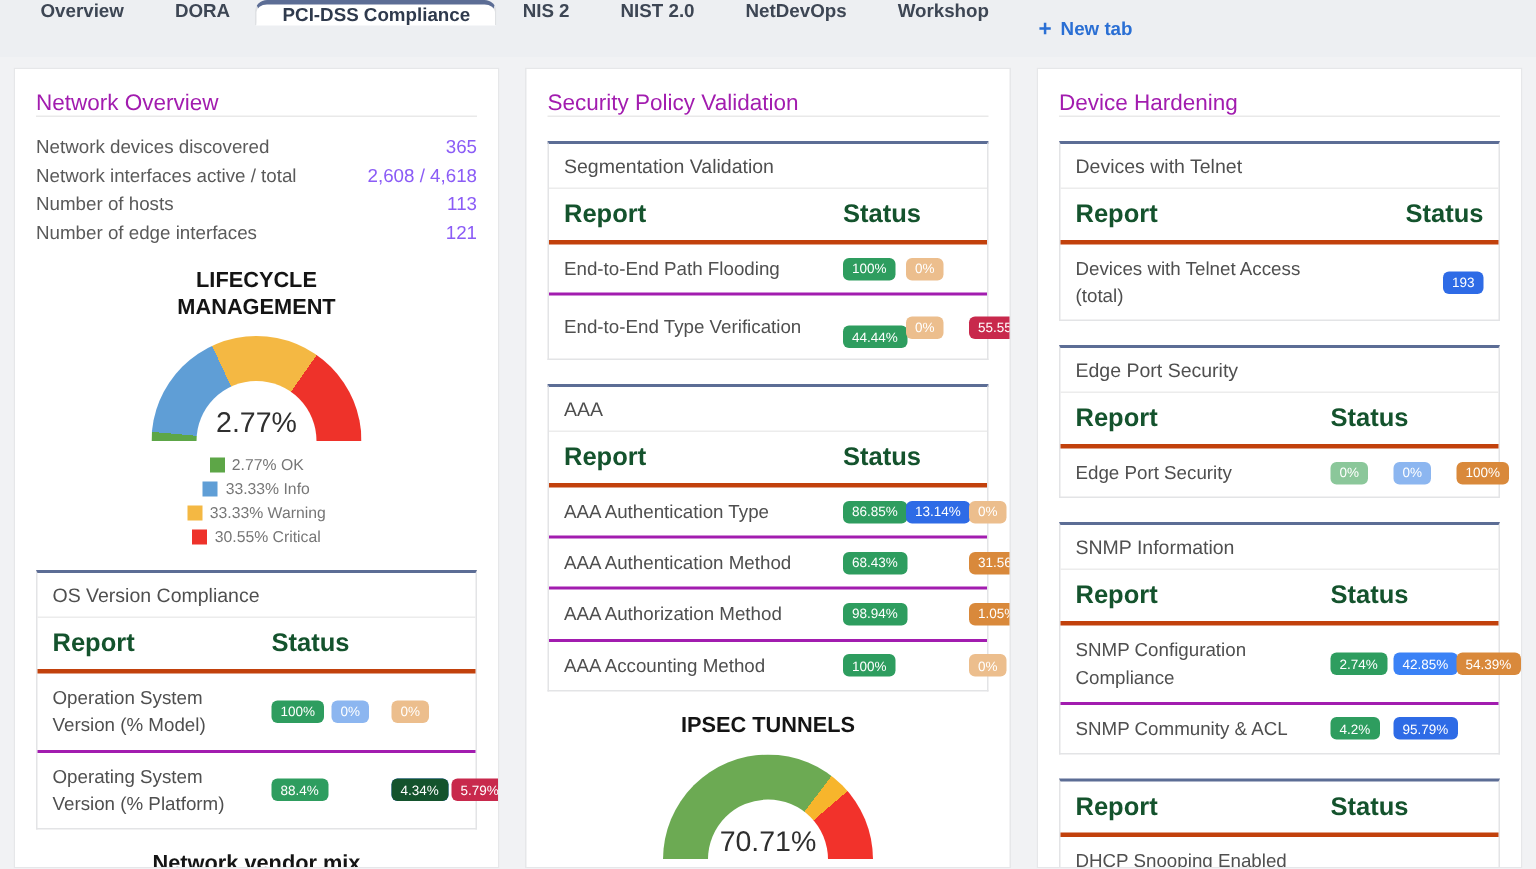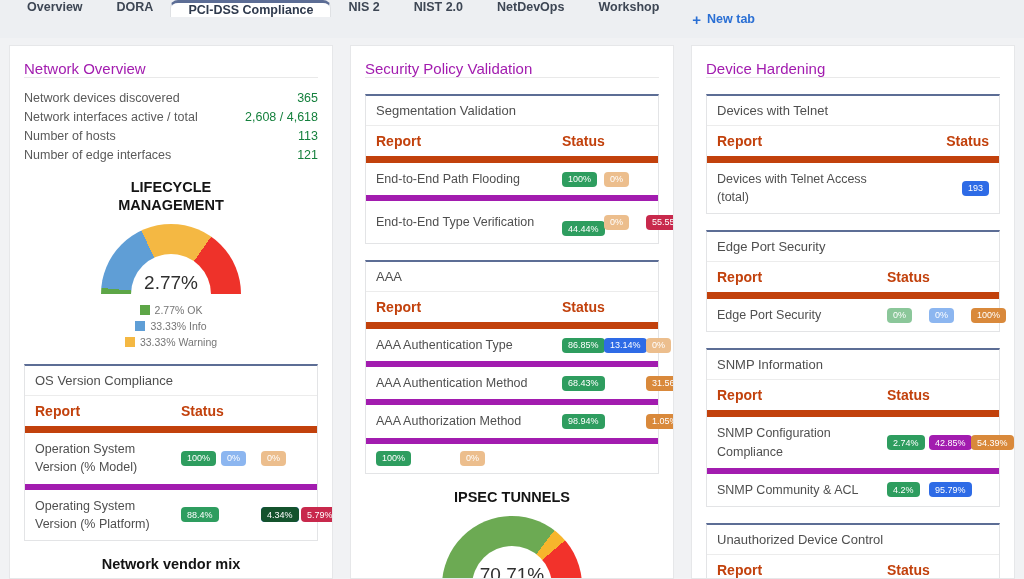--- a/index.html
+++ b/index.html
@@ -21,41 +21,41 @@
   .newtab .plus { font-size:15px; line-height:1; }
   
   .main { display:flex; gap:17px; padding:7px 9px 0 9px; height:541px; }
   .col { flex:1 1 0; background:#fff; border:1px solid #e6e7e9; padding:12px 14px; overflow:hidden; }
   .panel-title { font-size:15px; font-weight:500; color:#a21caf; margin:2px 0 0 0;
                  border-bottom:1px solid #e9e9e9; }
   
   .stats { margin-top:10px; }
   .stat-row { display:flex; justify-content:space-between; font-size:12.5px; padding:2.5px 0; }
   .stat-label { color:#5a5a5a; }
-  .stat-value { color:#15803d; }
+  .stat-value { color:#8b5cf6; }
   
   .chart-title { font-weight:700; font-size:14.5px; color:#141414; text-align:center;
                  margin:14px auto 10px auto; max-width:170px; line-height:1.25; }
   .arc-wrap { position:relative; width:140px; height:70px; margin:0 auto; overflow:hidden; }
   .arc { width:100%; height:100%; border-radius:140px 140px 0 0; }
   .hole { position:absolute; left:50%; bottom:-40px; transform:translateX(-50%);
           width:80px; height:80px; border-radius:50%; background:#fff; }
   .center { position:absolute; left:0; right:0; bottom:0; text-align:center;
             font-size:19px; color:#2f2f2f; }
   .legend { list-style:none; margin:10px 0 4px 0; padding:0; font-size:10.5px; color:#767676; }
   .legend li { display:flex; align-items:center; justify-content:center; gap:5px; margin:4px 0; }
   .legend .sq { width:10px; height:10px; display:inline-block; flex:0 0 auto; }
   
   .widget { border:1px solid #e3e4e6; border-top:2px solid #5c6d95; margin-top:16px; }
   .wtitle { padding:7px 10px; font-size:13px; color:#4f4f4f; border-bottom:1px solid #ececec; }
-  .whead { display:flex; align-items:center; font-size:14px; font-weight:700; color:#c2410c;
-           padding:7px 10px; border-bottom:7px solid #c2410c; }
+  .whead { display:flex; align-items:center; font-size:17px; font-weight:700; color:#14532d;
+           padding:7px 10px; border-bottom:3px solid #c2410c; }
   .wh-report { flex:0 0 var(--reportw); }
   .wrow { display:flex; align-items:center; font-size:12.5px; color:#4f4f4f;
-          padding:7px 10px; border-bottom:6px solid #a21caf; }
+          padding:7px 10px; border-bottom:2px solid #a21caf; }
   .wrow:last-child { border-bottom:none; }
   .report { flex:0 0 var(--reportw); padding-right:10px; line-height:1.45; }
   .status { display:grid; grid-template-columns:repeat(4, var(--slot)); align-items:center; flex:1; }
   .badge { display:inline-block; color:#fff; font-size:9px; font-weight:400;
            padding:2.5px 6px; border-radius:4px; white-space:nowrap; justify-self:start; }
   .right-status .wh-status { margin-left:auto; }
   .right-status .status { display:flex; justify-content:flex-end; }
   
   .col-net { --reportw:146px; --slot:40px; }
   .col-sec { --reportw:186px; --slot:42px; }
@@ -116,20 +116,24 @@
             <span>2.77% OK</span>
           </li>
           <li>
             <span class="sq" style="background: rgb(95, 158, 214);"></span>
             <span>33.33% Info</span>
           </li>
           <li>
             <span class="sq" style="background: rgb(244, 184, 67);"></span>
             <span>33.33% Warning</span>
           </li>
+          <li>
+            <span class="sq" style="background: rgb(238, 50, 42);"></span>
+            <span>30.55% Critical</span>
+          </li>
         </ul>
     </div>
 
     <div class="widget">
         <div class="wtitle">OS Version Compliance</div>
         <div class="whead">
           <span class="wh-report">Report</span>
           <span class="wh-status">Status</span>
         </div>
         <div class="wrow">
@@ -205,20 +209,21 @@
           </span>
         </div>
         <div class="wrow">
           <span class="report">AAA Authorization Method</span>
           <span class="status">
             <span class="badge" style="background: rgb(46, 157, 95); grid-column-start: 1;">98.94%</span>
             <span class="badge" style="background: rgb(217, 137, 59); grid-column-start: 3;">1.05%</span>
           </span>
         </div>
         <div class="wrow">
+          <span class="report">AAA Accounting Method</span>
           <span class="status">
             <span class="badge" style="background: rgb(46, 157, 95); grid-column-start: 1;">100%</span>
             <span class="badge" style="background: rgb(236, 190, 141); grid-column-start: 3;">0%</span>
           </span>
         </div>
       </div>
 
     <div>
       <div class="chart-title">IPSEC TUNNELS</div>
       <div class="arc-wrap">
@@ -271,35 +276,34 @@
     <div class="widget">
         <div class="wtitle">SNMP Information</div>
         <div class="whead">
           <span class="wh-report">Report</span>
           <span class="wh-status">Status</span>
         </div>
         <div class="wrow">
           <span class="report">SNMP Configuration Compliance</span>
           <span class="status">
             <span class="badge" style="background: rgb(46, 157, 95); grid-column-start: 1;">2.74%</span>
-            <span class="badge" style="background: #a21caf; grid-column-start: 2;">42.85%</span>
+            <span class="badge" style="background: #3b82f6; grid-column-start: 2;">42.85%</span>
             <span class="badge" style="background: rgb(217, 137, 59); grid-column-start: 3;">54.39%</span>
           </span>
         </div>
         <div class="wrow">
           <span class="report">SNMP Community &amp; ACL</span>
           <span class="status">
             <span class="badge" style="background: rgb(46, 157, 95); grid-column-start: 1;">4.2%</span>
             <span class="badge" style="background: rgb(46, 107, 230); grid-column-start: 2;">95.79%</span>
           </span>
         </div>
       </div>
 
     <div class="widget">
-        <div class="wtitle">Unauthorized Device Control</div>
         <div class="whead">
           <span class="wh-report">Report</span>
           <span class="wh-status">Status</span>
         </div>
         <div class="wrow">
           <span class="report">DHCP Snooping Enabled VLANs</span>
         </div>
       </div>
   </section>
 

